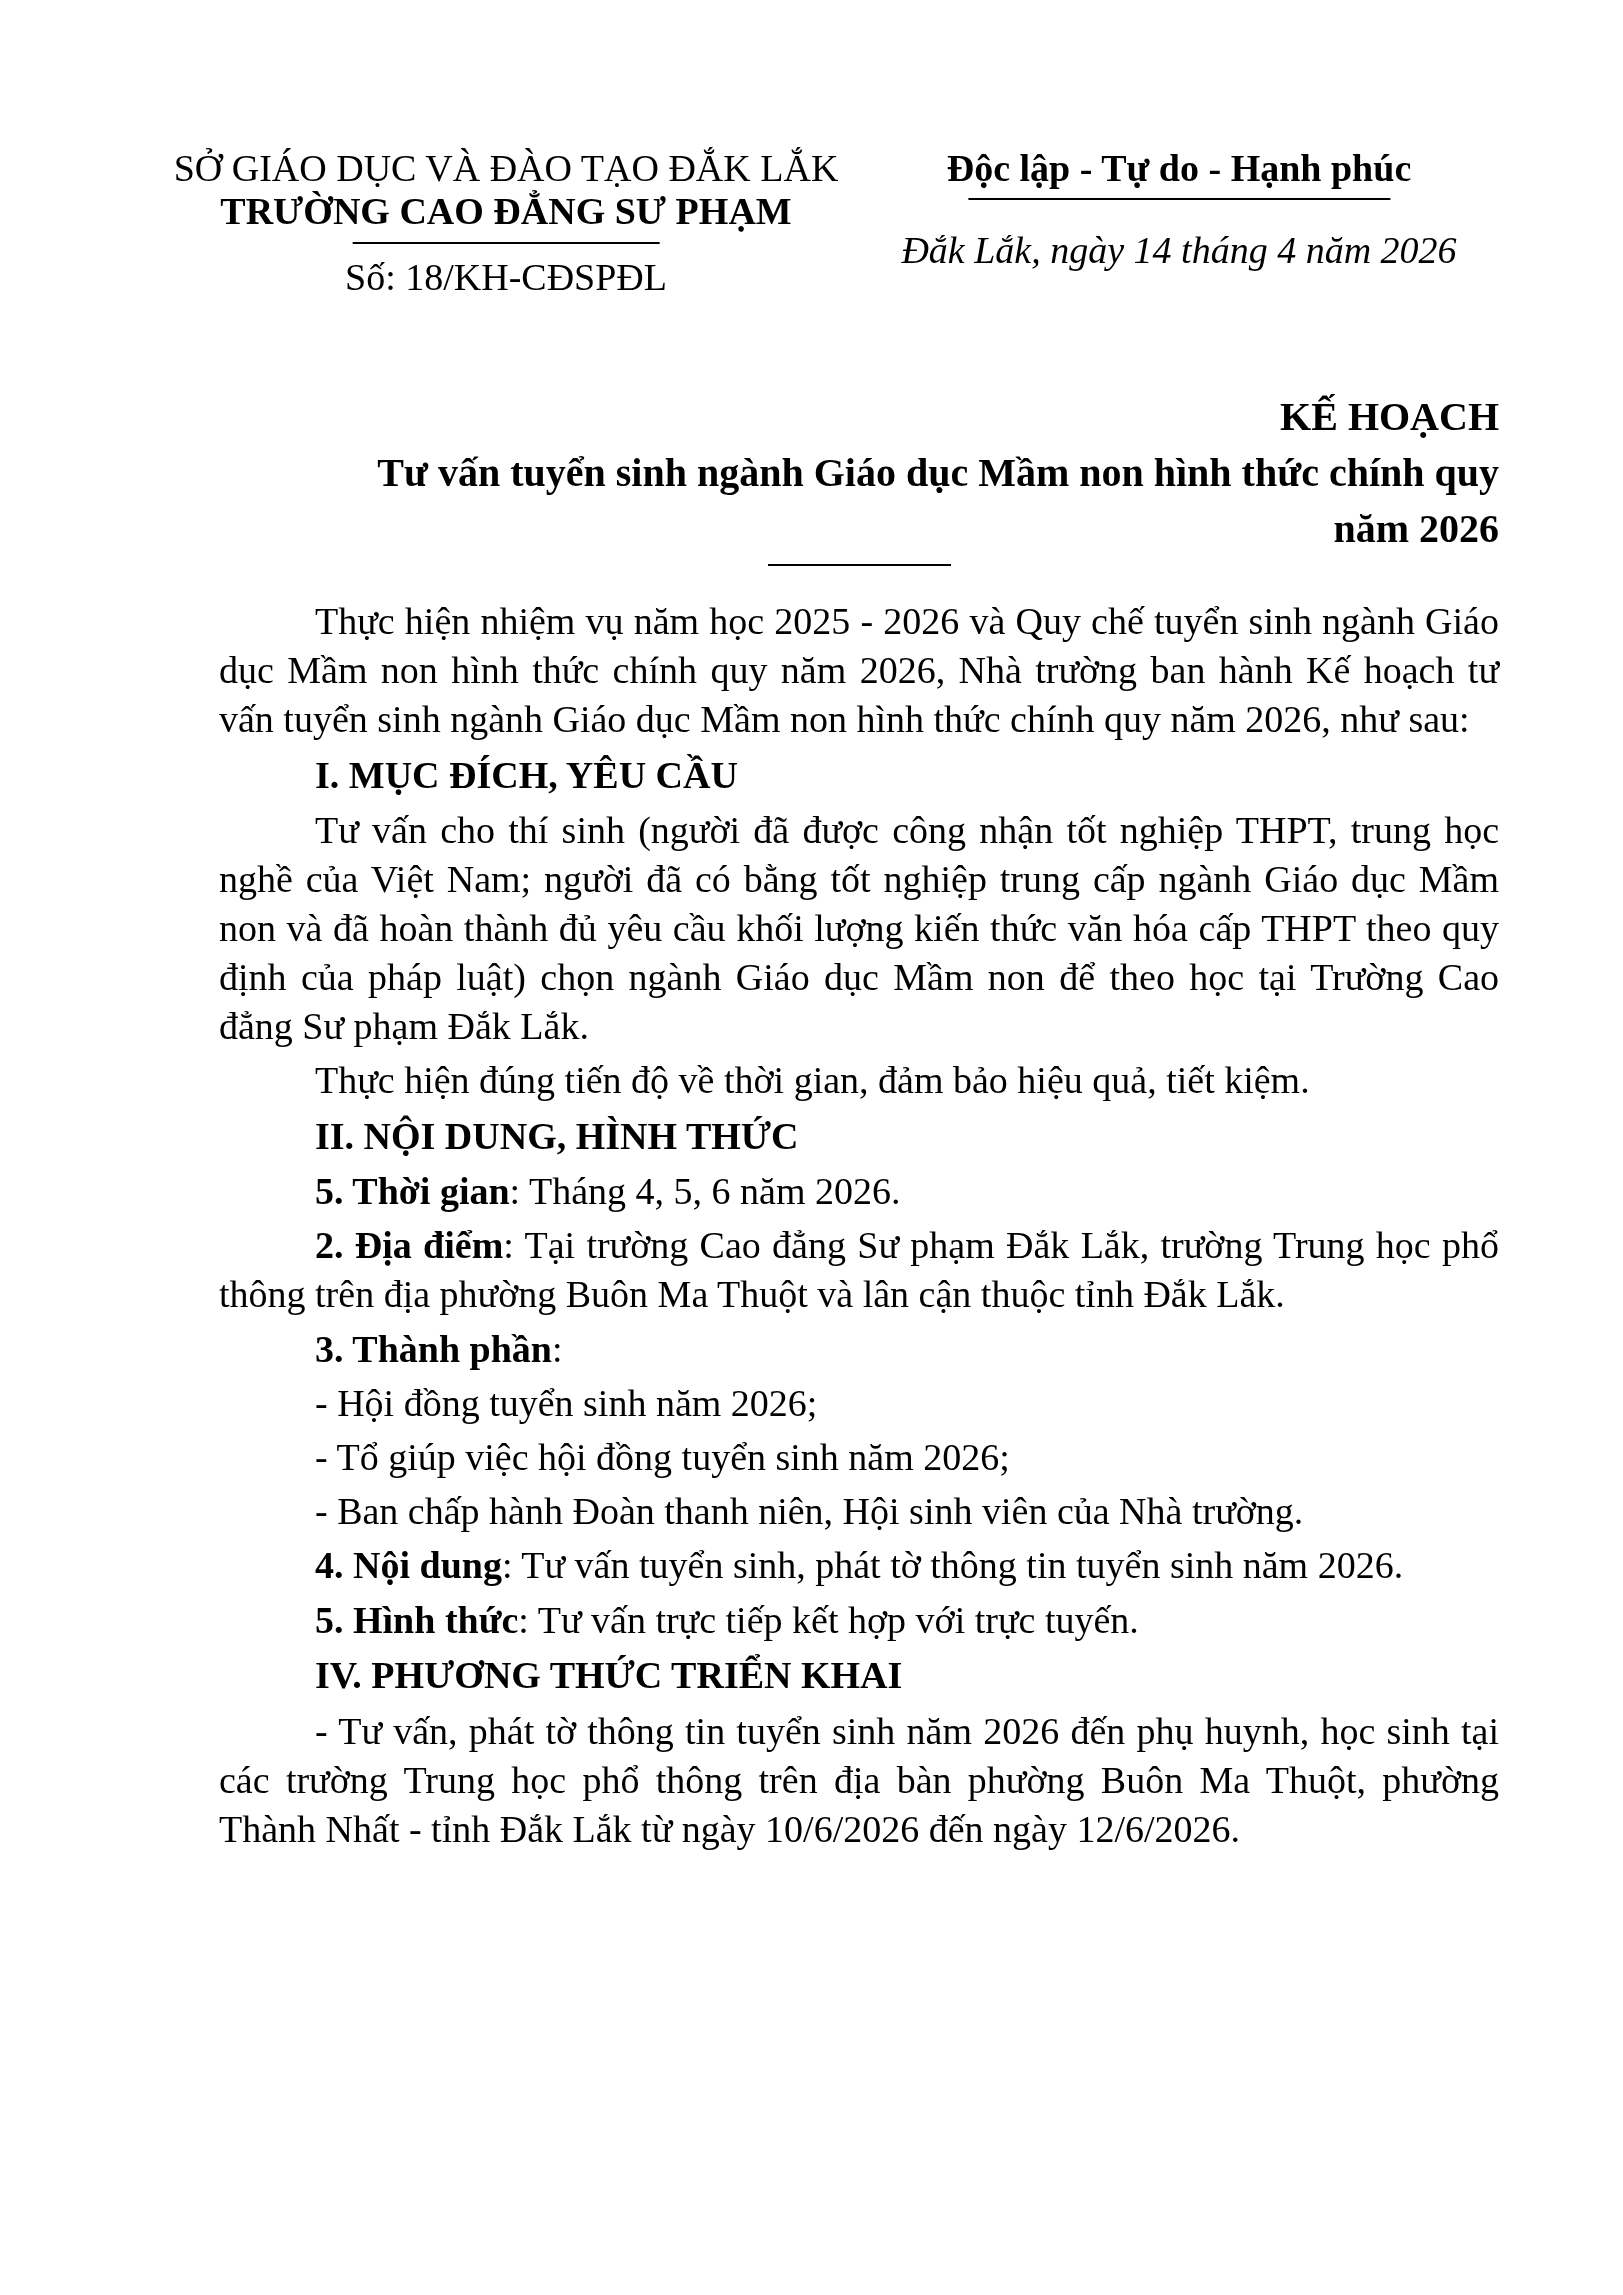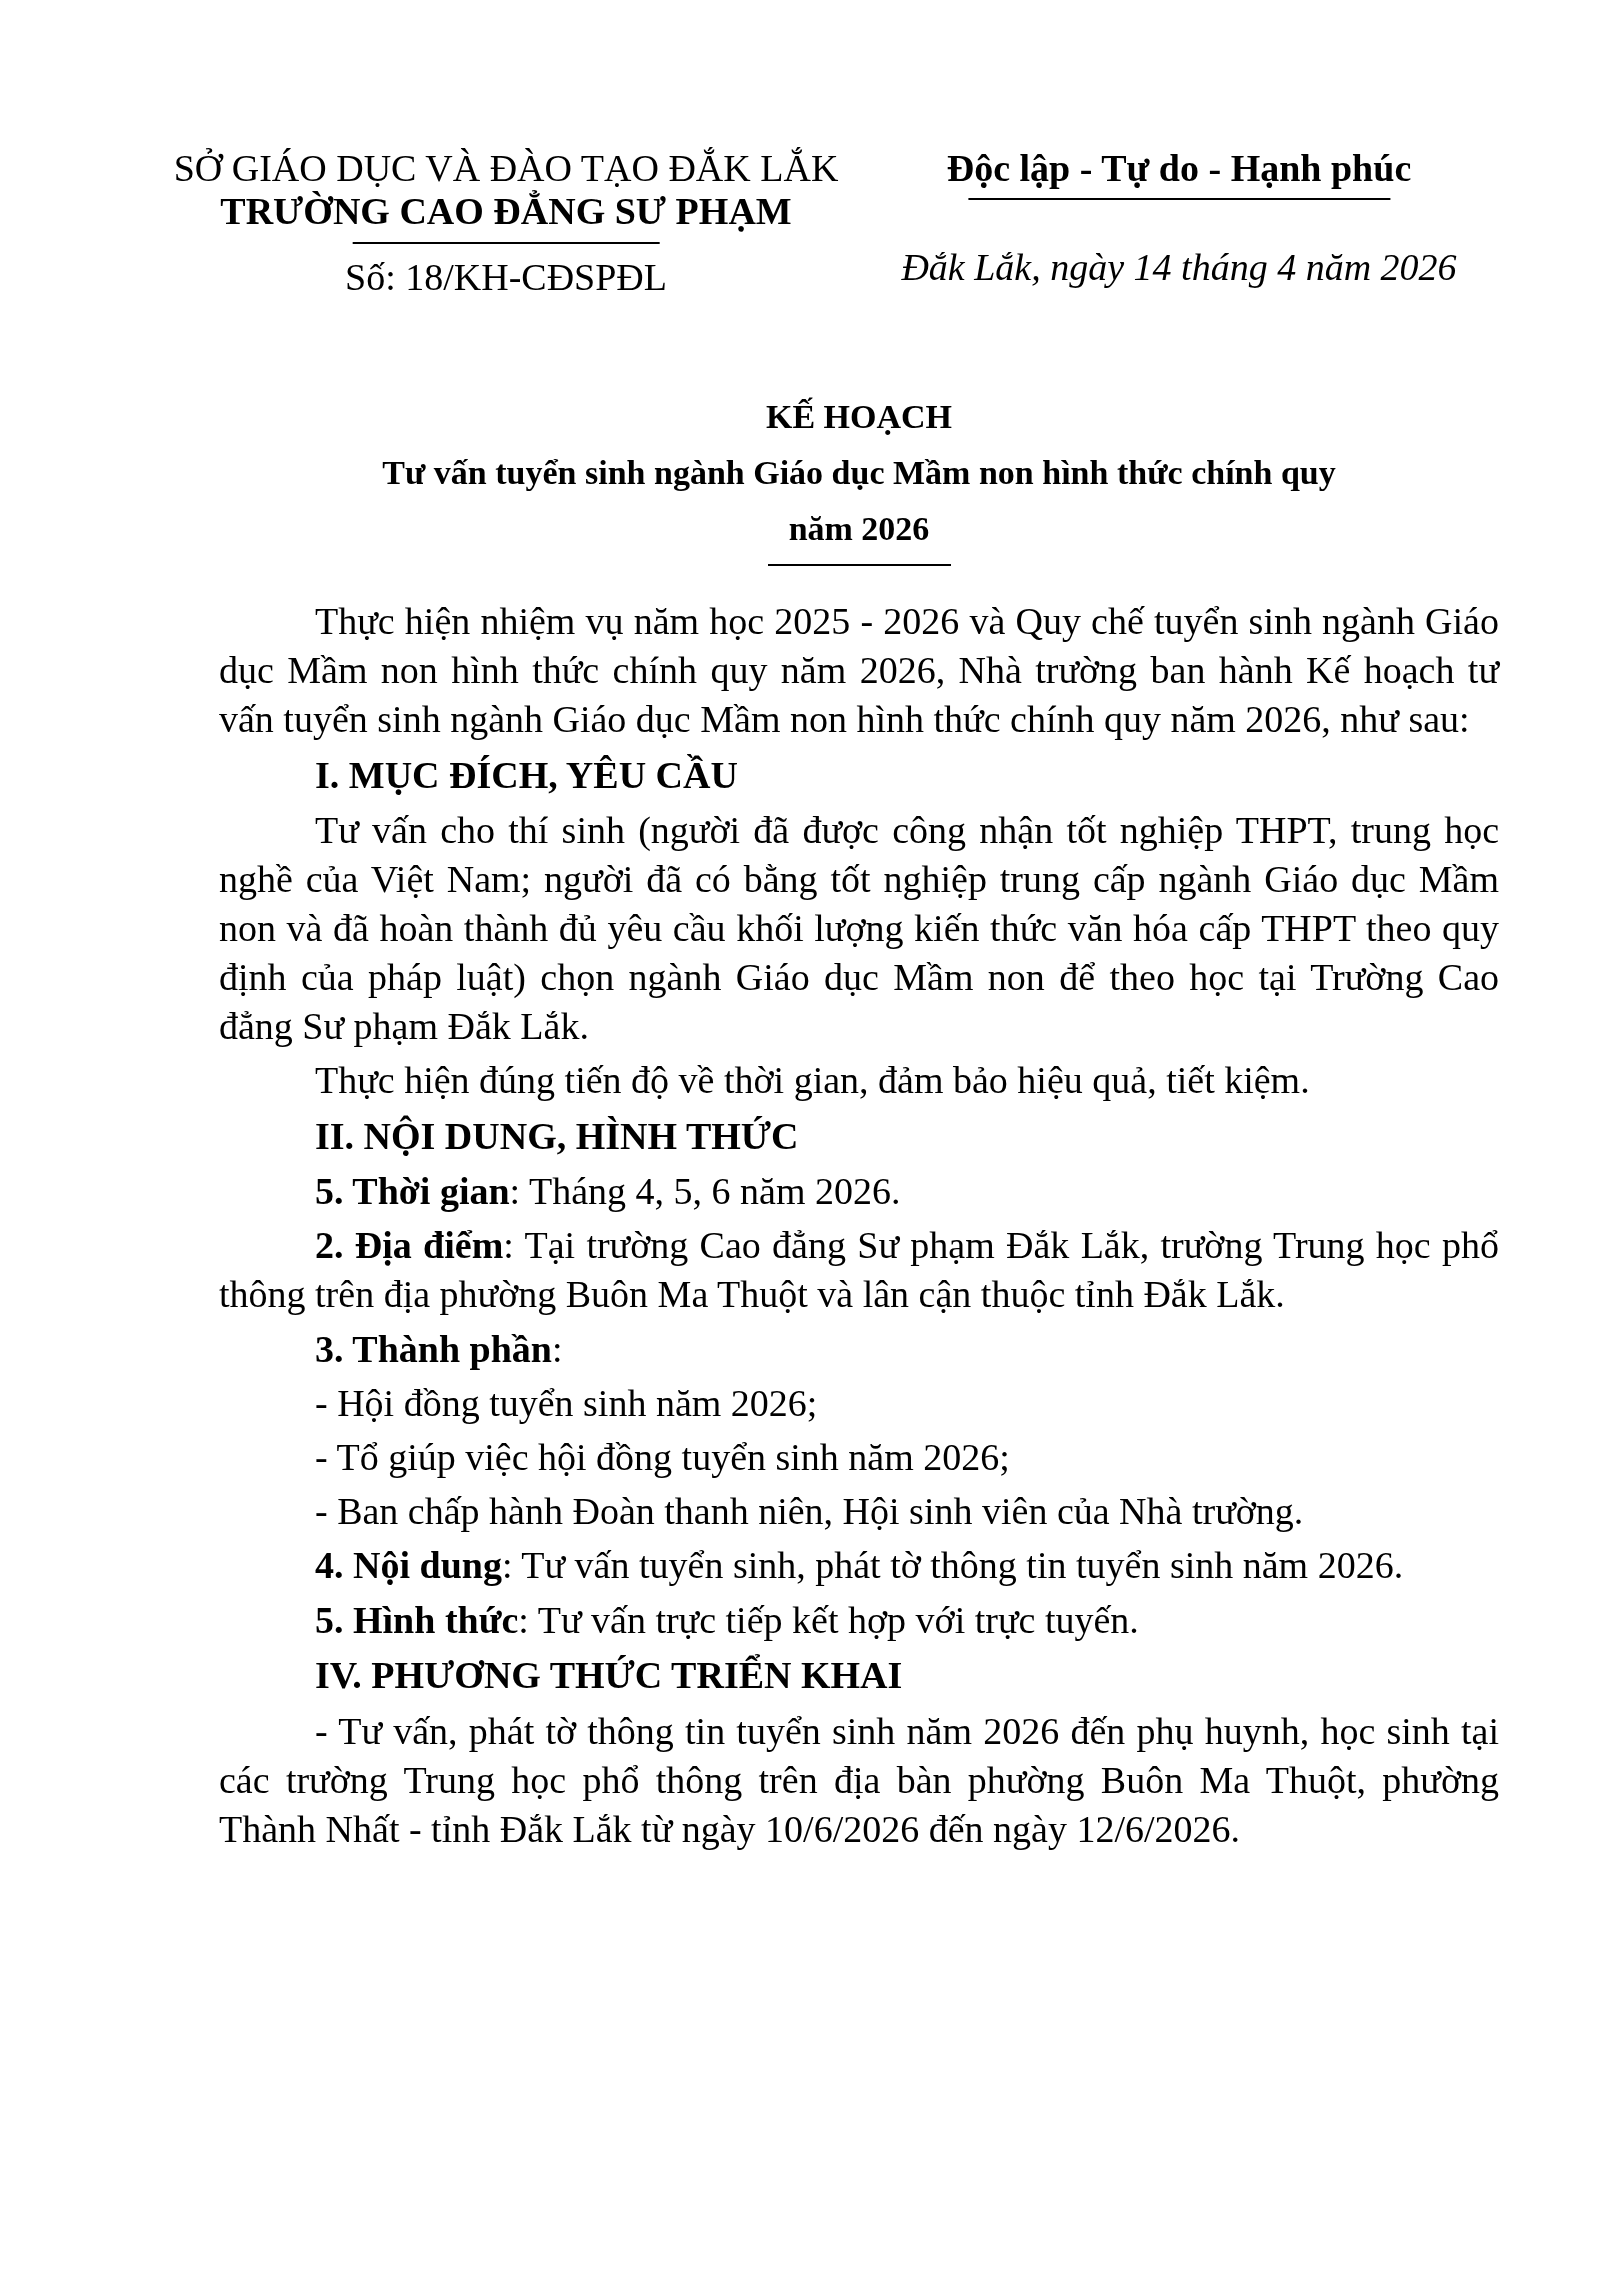--- a/index.html
+++ b/index.html
@@ -19,24 +19,24 @@
   .header{position:relative;height:169px;}
   .h-col{position:absolute;top:0;transform:translateX(-50%);text-align:center;white-space:nowrap;}
   .h-left{left:506px;}
   .h-right{left:1179px;}
   .h-line{line-height:43px;}
   .bold{font-weight:bold;}
   .rule{height:2px;background:#000;margin:9.2px auto 0 auto;}
   .rule-left{width:307px;}
   .rule-right{width:422px;height:2.6px;margin-top:7.9px;}
   .doc-number{margin-top:12px;line-height:43px;}
-  .place-date{margin-top:46px;line-height:43px;font-style:italic;}
+  .place-date{margin-top:29px;line-height:43px;font-style:italic;}
   
   .title{margin:73px 124px 0 219px;text-align:center;}
-  .title-line{font-weight:bold;line-height:56px;font-size:34px;}
+  .title-line{font-weight:bold;line-height:56px;font-size:40px;text-align:right;}
   .rule-title{width:183px;height:2.6px;background:#000;margin:6.5px auto 0 auto;}
   
   .content{margin:31px 84px 0 219px;width:1280px;text-align:justify;box-sizing:border-box;}
   .content p{margin:0 0 5.2px 0;line-height:49px;text-indent:96px;}
   .content p.h3{font-weight:bold;margin:6.5px 0 6.5px 0;}
   .lbl{font-weight:bold;}
 </style>
 </head>
 <body>
 

